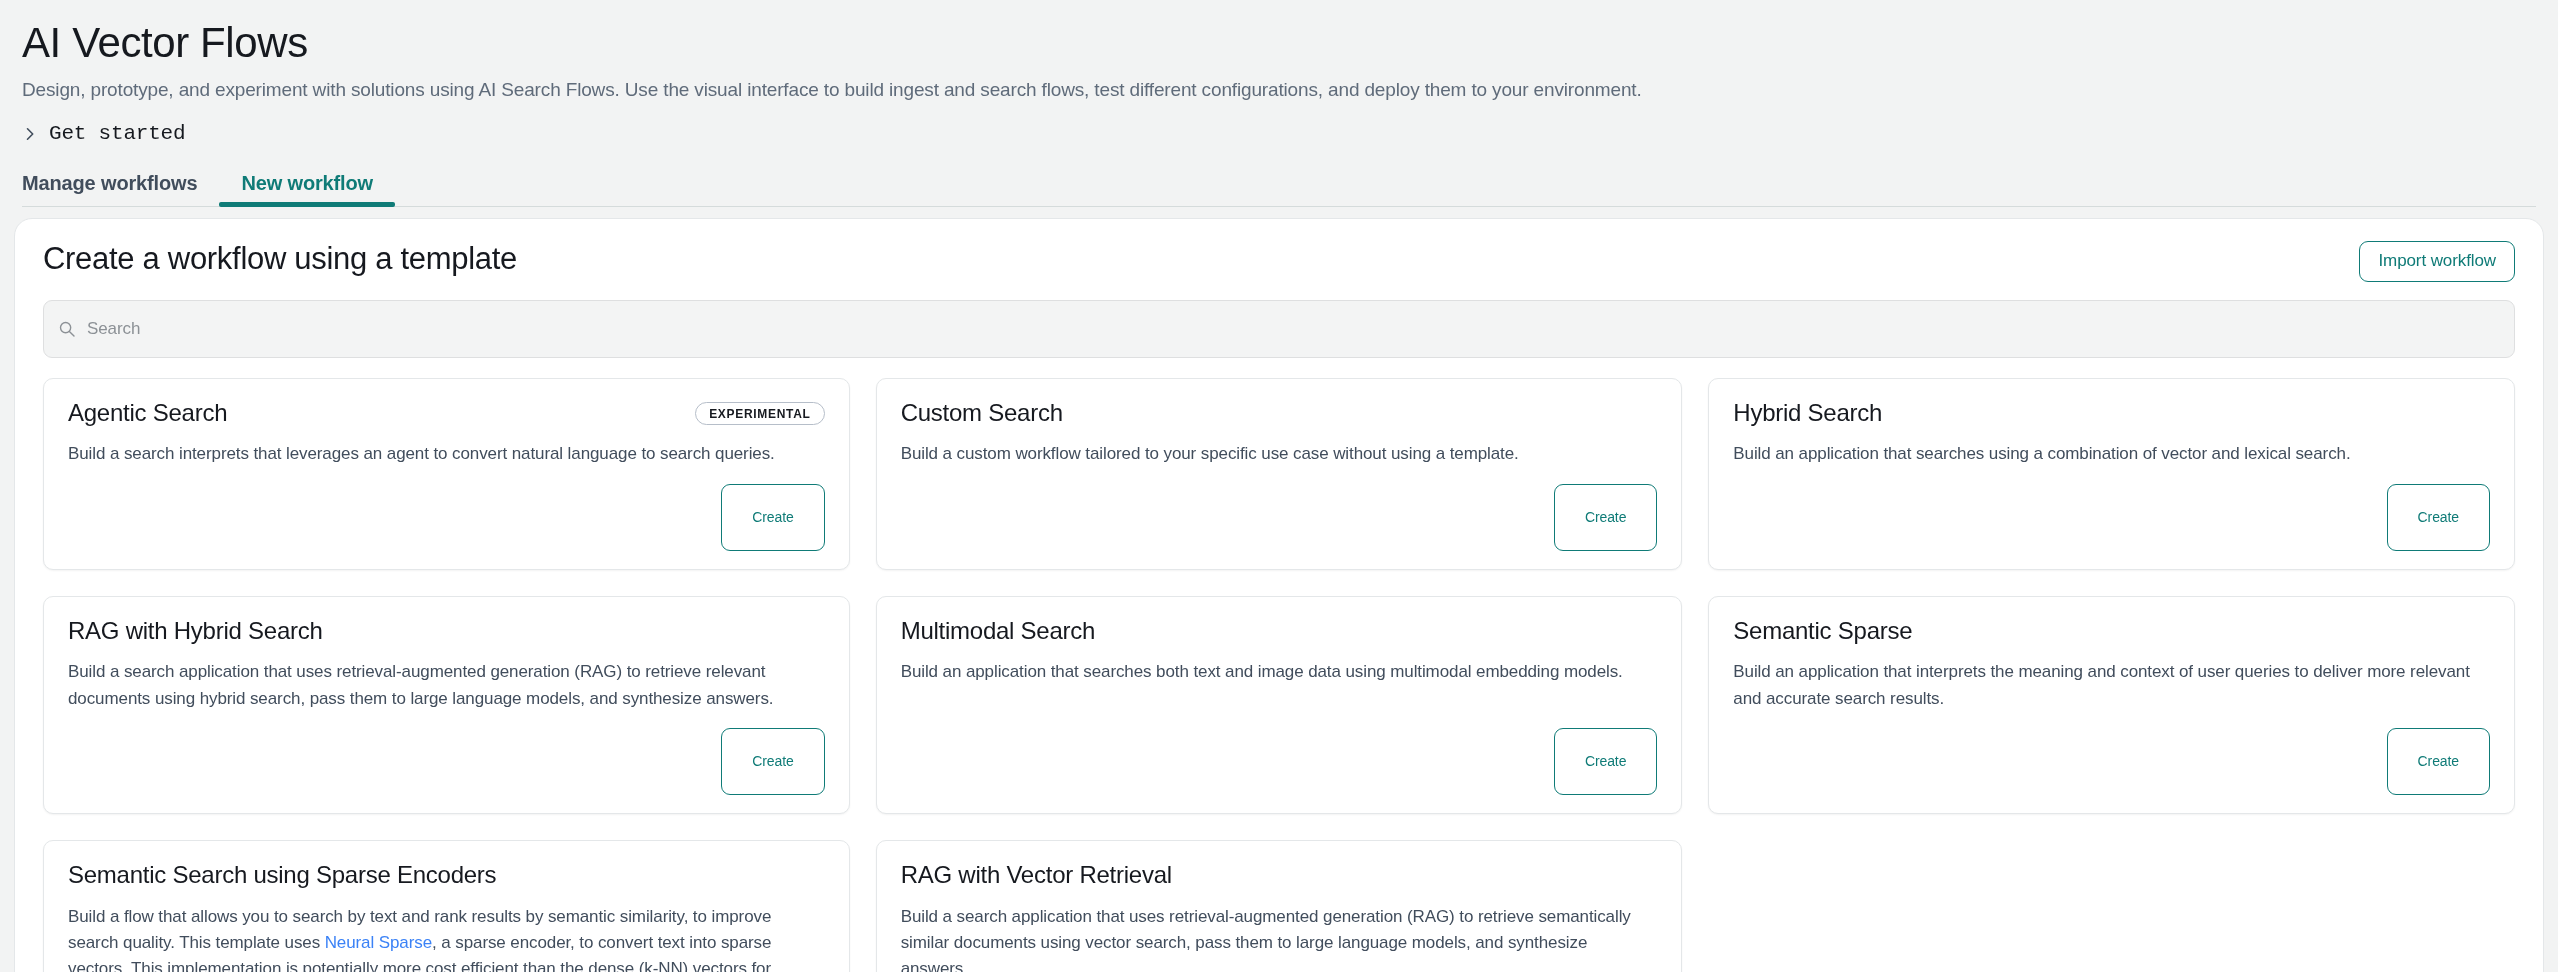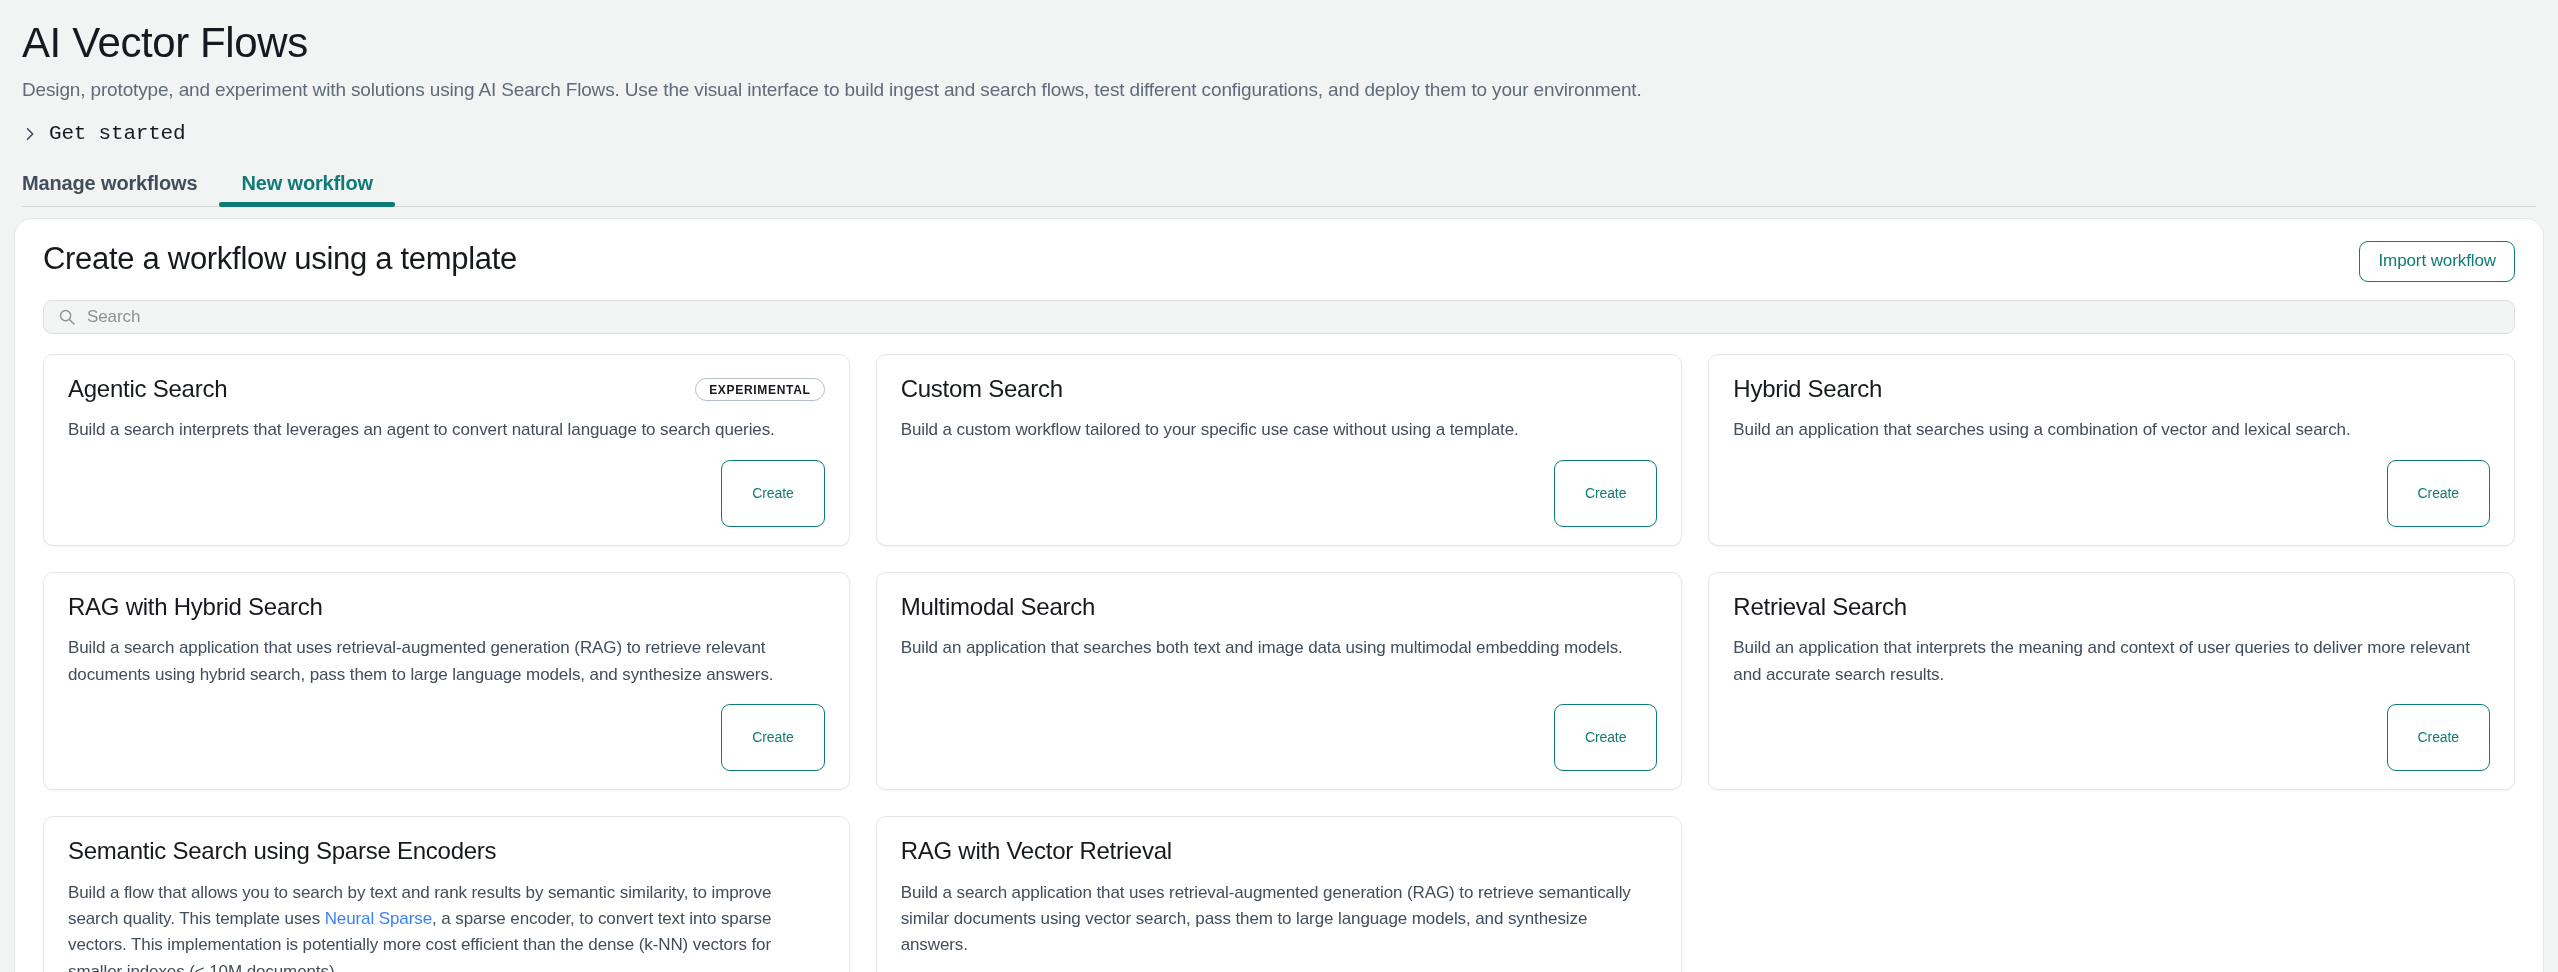--- a/index.html
+++ b/index.html
@@ -125,21 +125,21 @@
     padding: 9px 18px;
     cursor: pointer;
     white-space: nowrap;
     letter-spacing: -0.1px;
     line-height: 1.2;
   }
 
   
   .search-field {
     margin-top: 18px;
-    height: 34px;
+    height: 58px;
     background: #f3f4f4;
     border: 1px solid #dedfe0;
     border-radius: 9px;
     display: flex;
     align-items: center;
     gap: 11px;
     padding: 0 14px;
     cursor: text;
   }
   .search-icon { width: 18px; height: 18px; color: #8c9196; flex: 0 0 auto; }
@@ -317,21 +317,21 @@
         <div class="card-top">
           <div class="card-title">Multimodal Search</div>
         </div>
         <div class="card-desc"><span>Build an application that searches both text and image data using multimodal embedding models.</span></div>
         <div class="card-footer">
           <button class="create-btn">Create</button>
         </div>
       </div>
       <div class="card h-mid">
         <div class="card-top">
-          <div class="card-title">Retrieval Search</div>
+          <div class="card-title">Semantic Sparse</div>
         </div>
         <div class="card-desc"><span>Build an application that interprets the meaning and context of user queries to deliver more relevant and accurate search results.</span></div>
         <div class="card-footer">
           <button class="create-btn">Create</button>
         </div>
       </div>
       <div class="card h-tall">
         <div class="card-top">
           <div class="card-title">Semantic Search using Sparse Encoders</div>
         </div>

